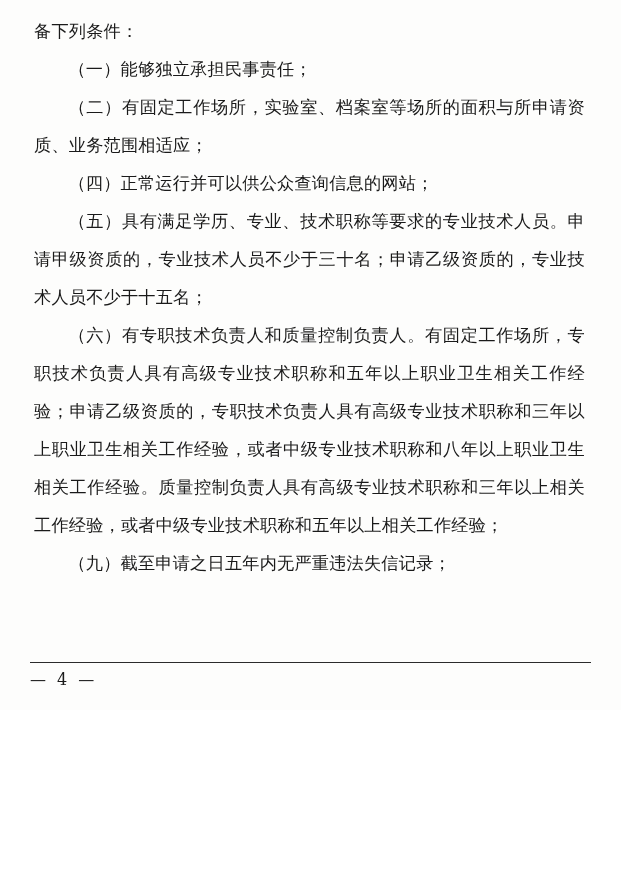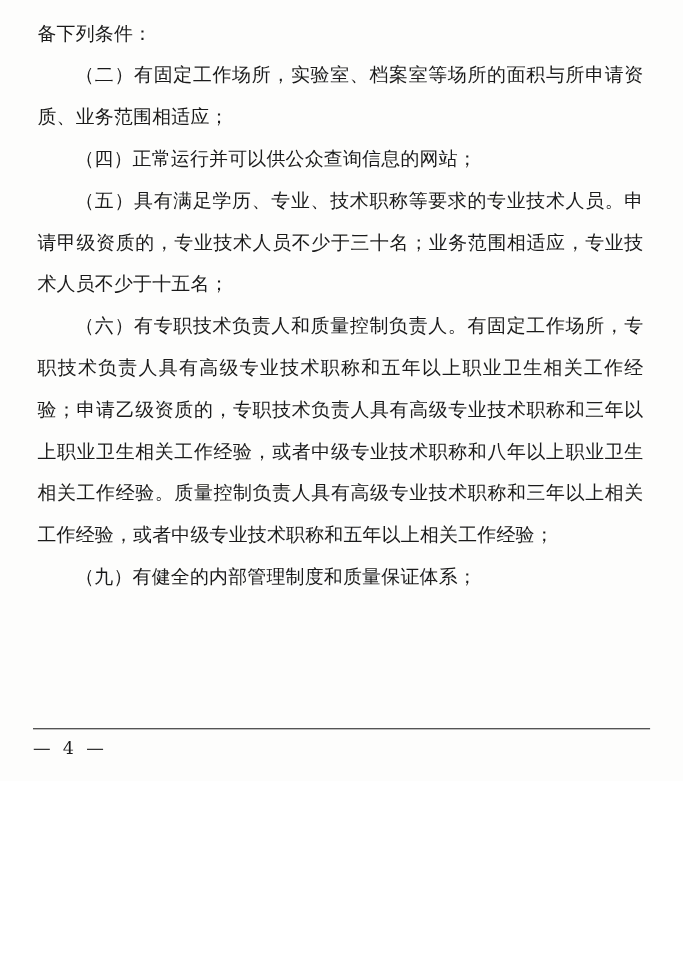--- a/index.html
+++ b/index.html
@@ -61,25 +61,26 @@
     font-family: "DejaVu Serif", "Liberation Serif", serif;
   }
 </style>
 </head>
 <body>
 
 <div class="page">
 
   <div class="doc-body">
     <p class="para">备下列条件：</p>
+    <p class="para indent">（一）能够独立承担民事责任；</p>
     <p class="para indent">（二）有固定工作场所，实验室、档案室等场所的面积与所申请资质、业务范围相适应；</p>
     <p class="para indent">（四）正常运行并可以供公众查询信息的网站；</p>
-    <p class="para indent">（五）具有满足学历、专业、技术职称等要求的专业技术人员。申请甲级资质的，专业技术人员不少于三十名；业务范围相适应，专业技术人员不少于十五名；</p>
+    <p class="para indent">（五）具有满足学历、专业、技术职称等要求的专业技术人员。申请甲级资质的，专业技术人员不少于三十名；申请乙级资质的，专业技术人员不少于十五名；</p>
     <p class="para indent">（六）有专职技术负责人和质量控制负责人。有固定工作场所，专职技术负责人具有高级专业技术职称和五年以上职业卫生相关工作经验；申请乙级资质的，专职技术负责人具有高级专业技术职称和三年以上职业卫生相关工作经验，或者中级专业技术职称和八年以上职业卫生相关工作经验。质量控制负责人具有高级专业技术职称和三年以上相关工作经验，或者中级专业技术职称和五年以上相关工作经验；</p>
-    <p class="para indent">（九）有健全的内部管理制度和质量保证体系；</p>
+    <p class="para indent">（九）截至申请之日五年内无严重违法失信记录；</p>
   </div>
 
   <div class="footer">
     <div class="footer-rule"></div>
     <div class="page-number">— 4 —</div>
   </div>
 
 </div>
 
 </body></html>

